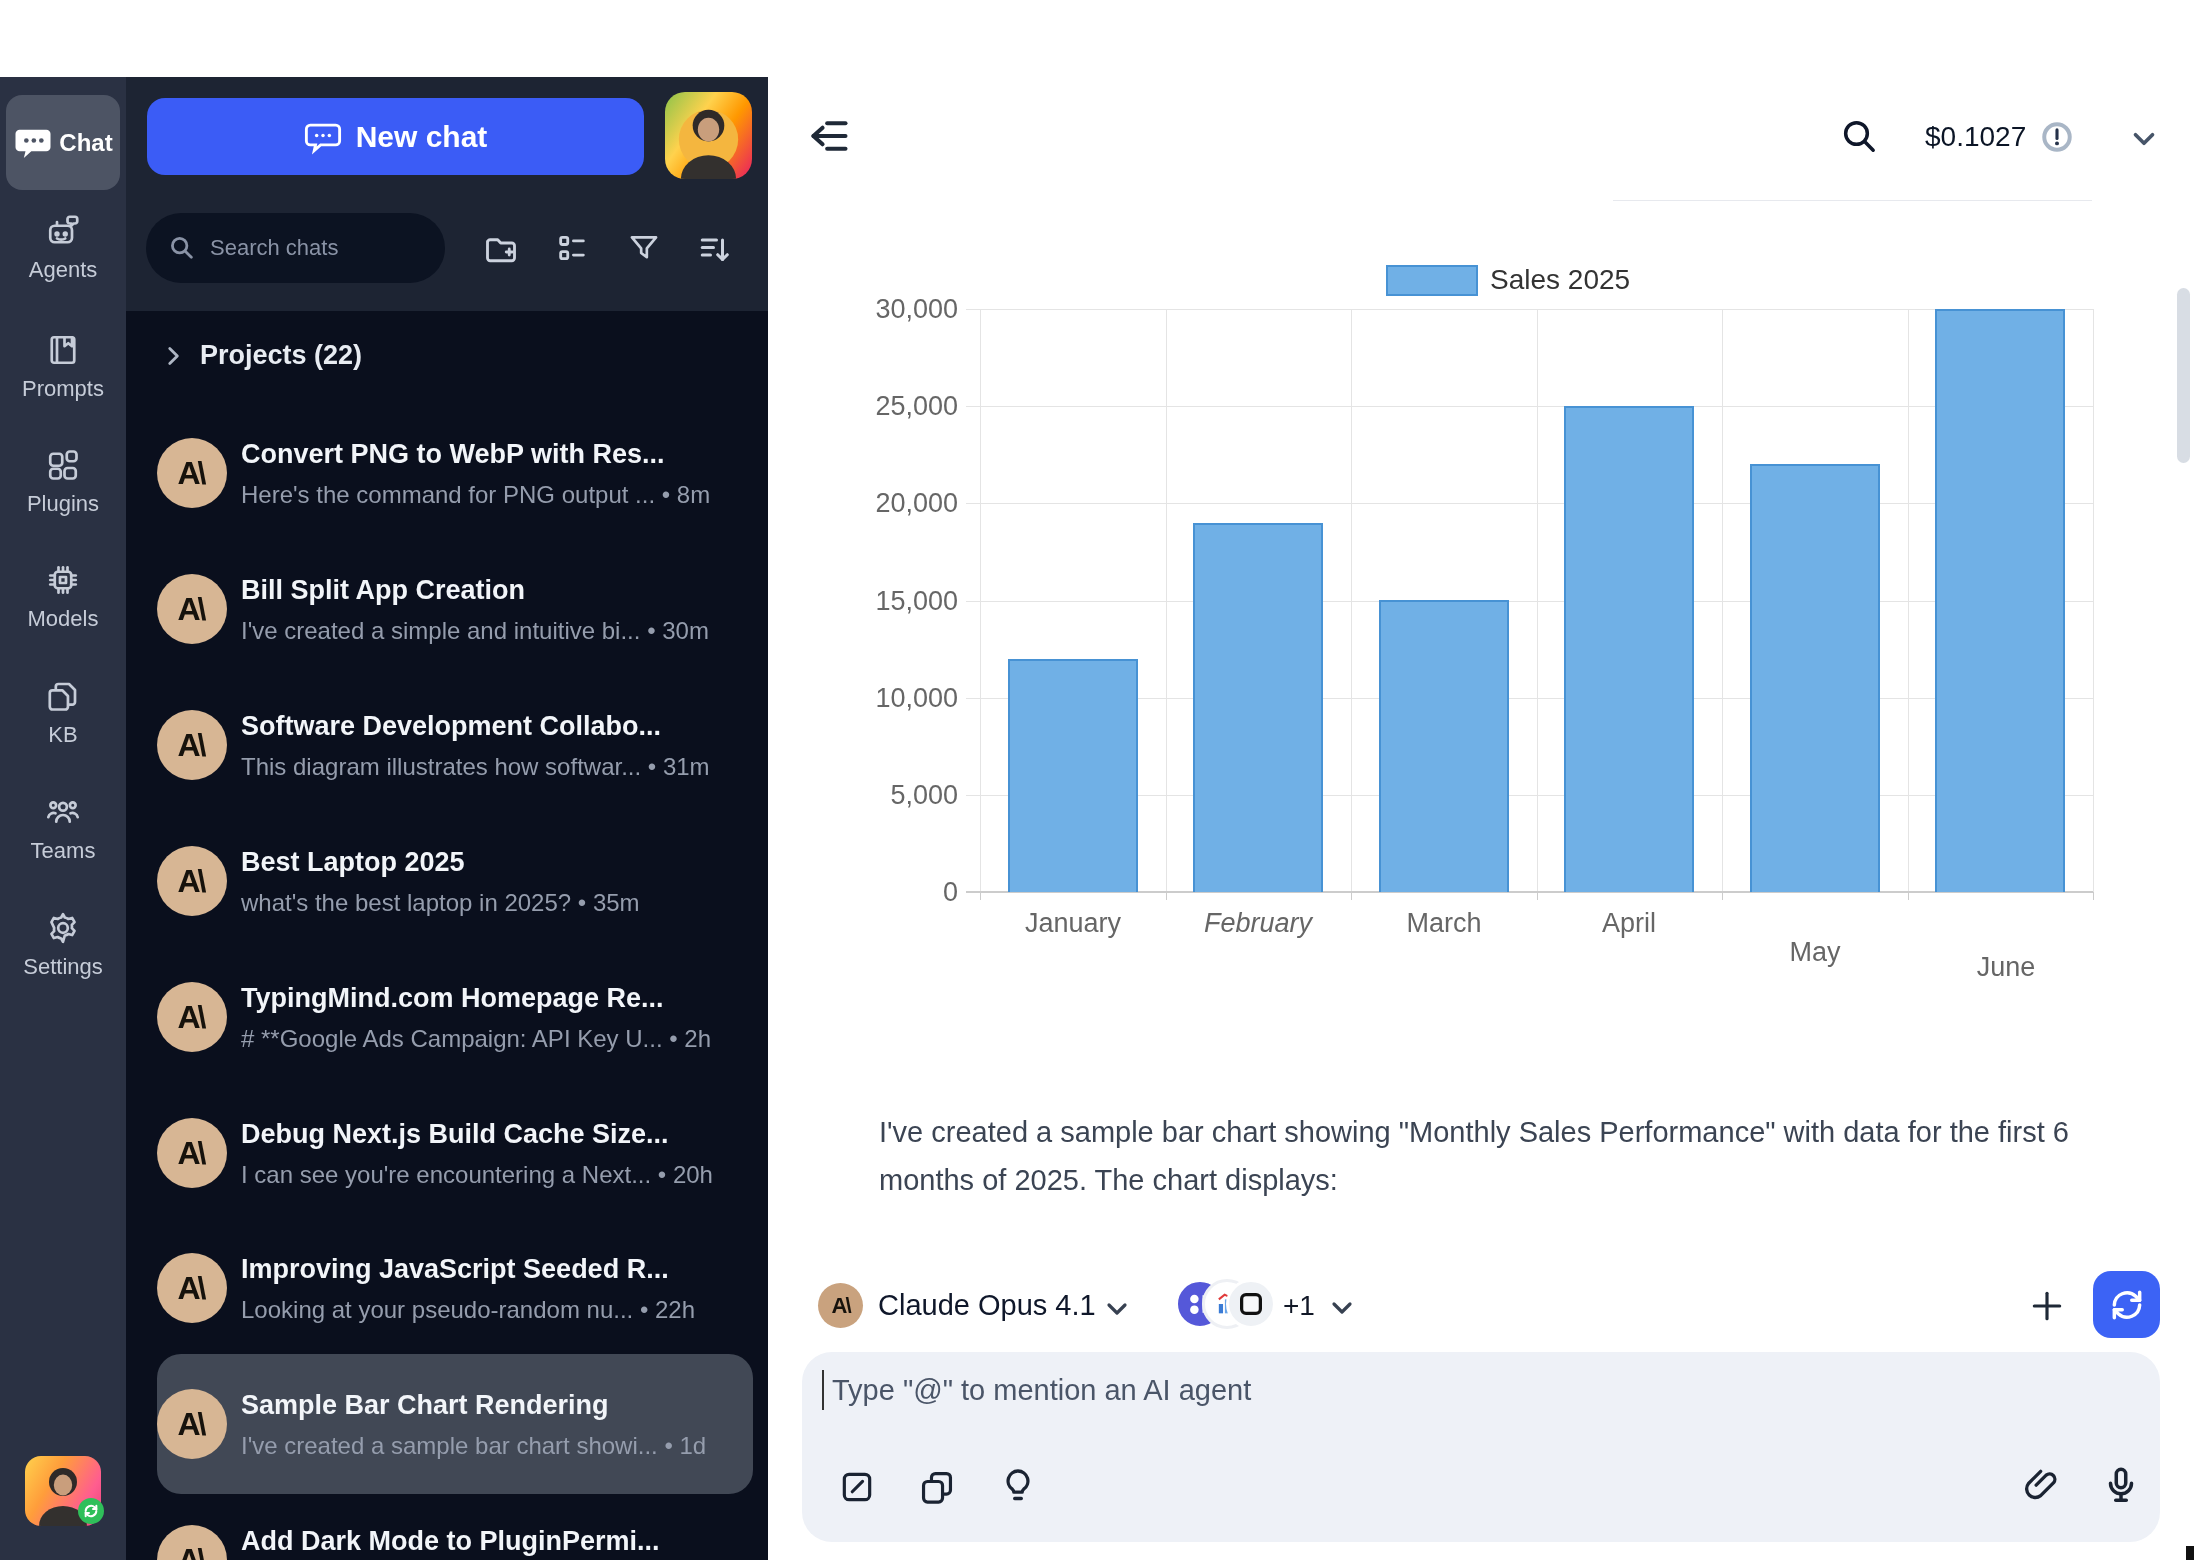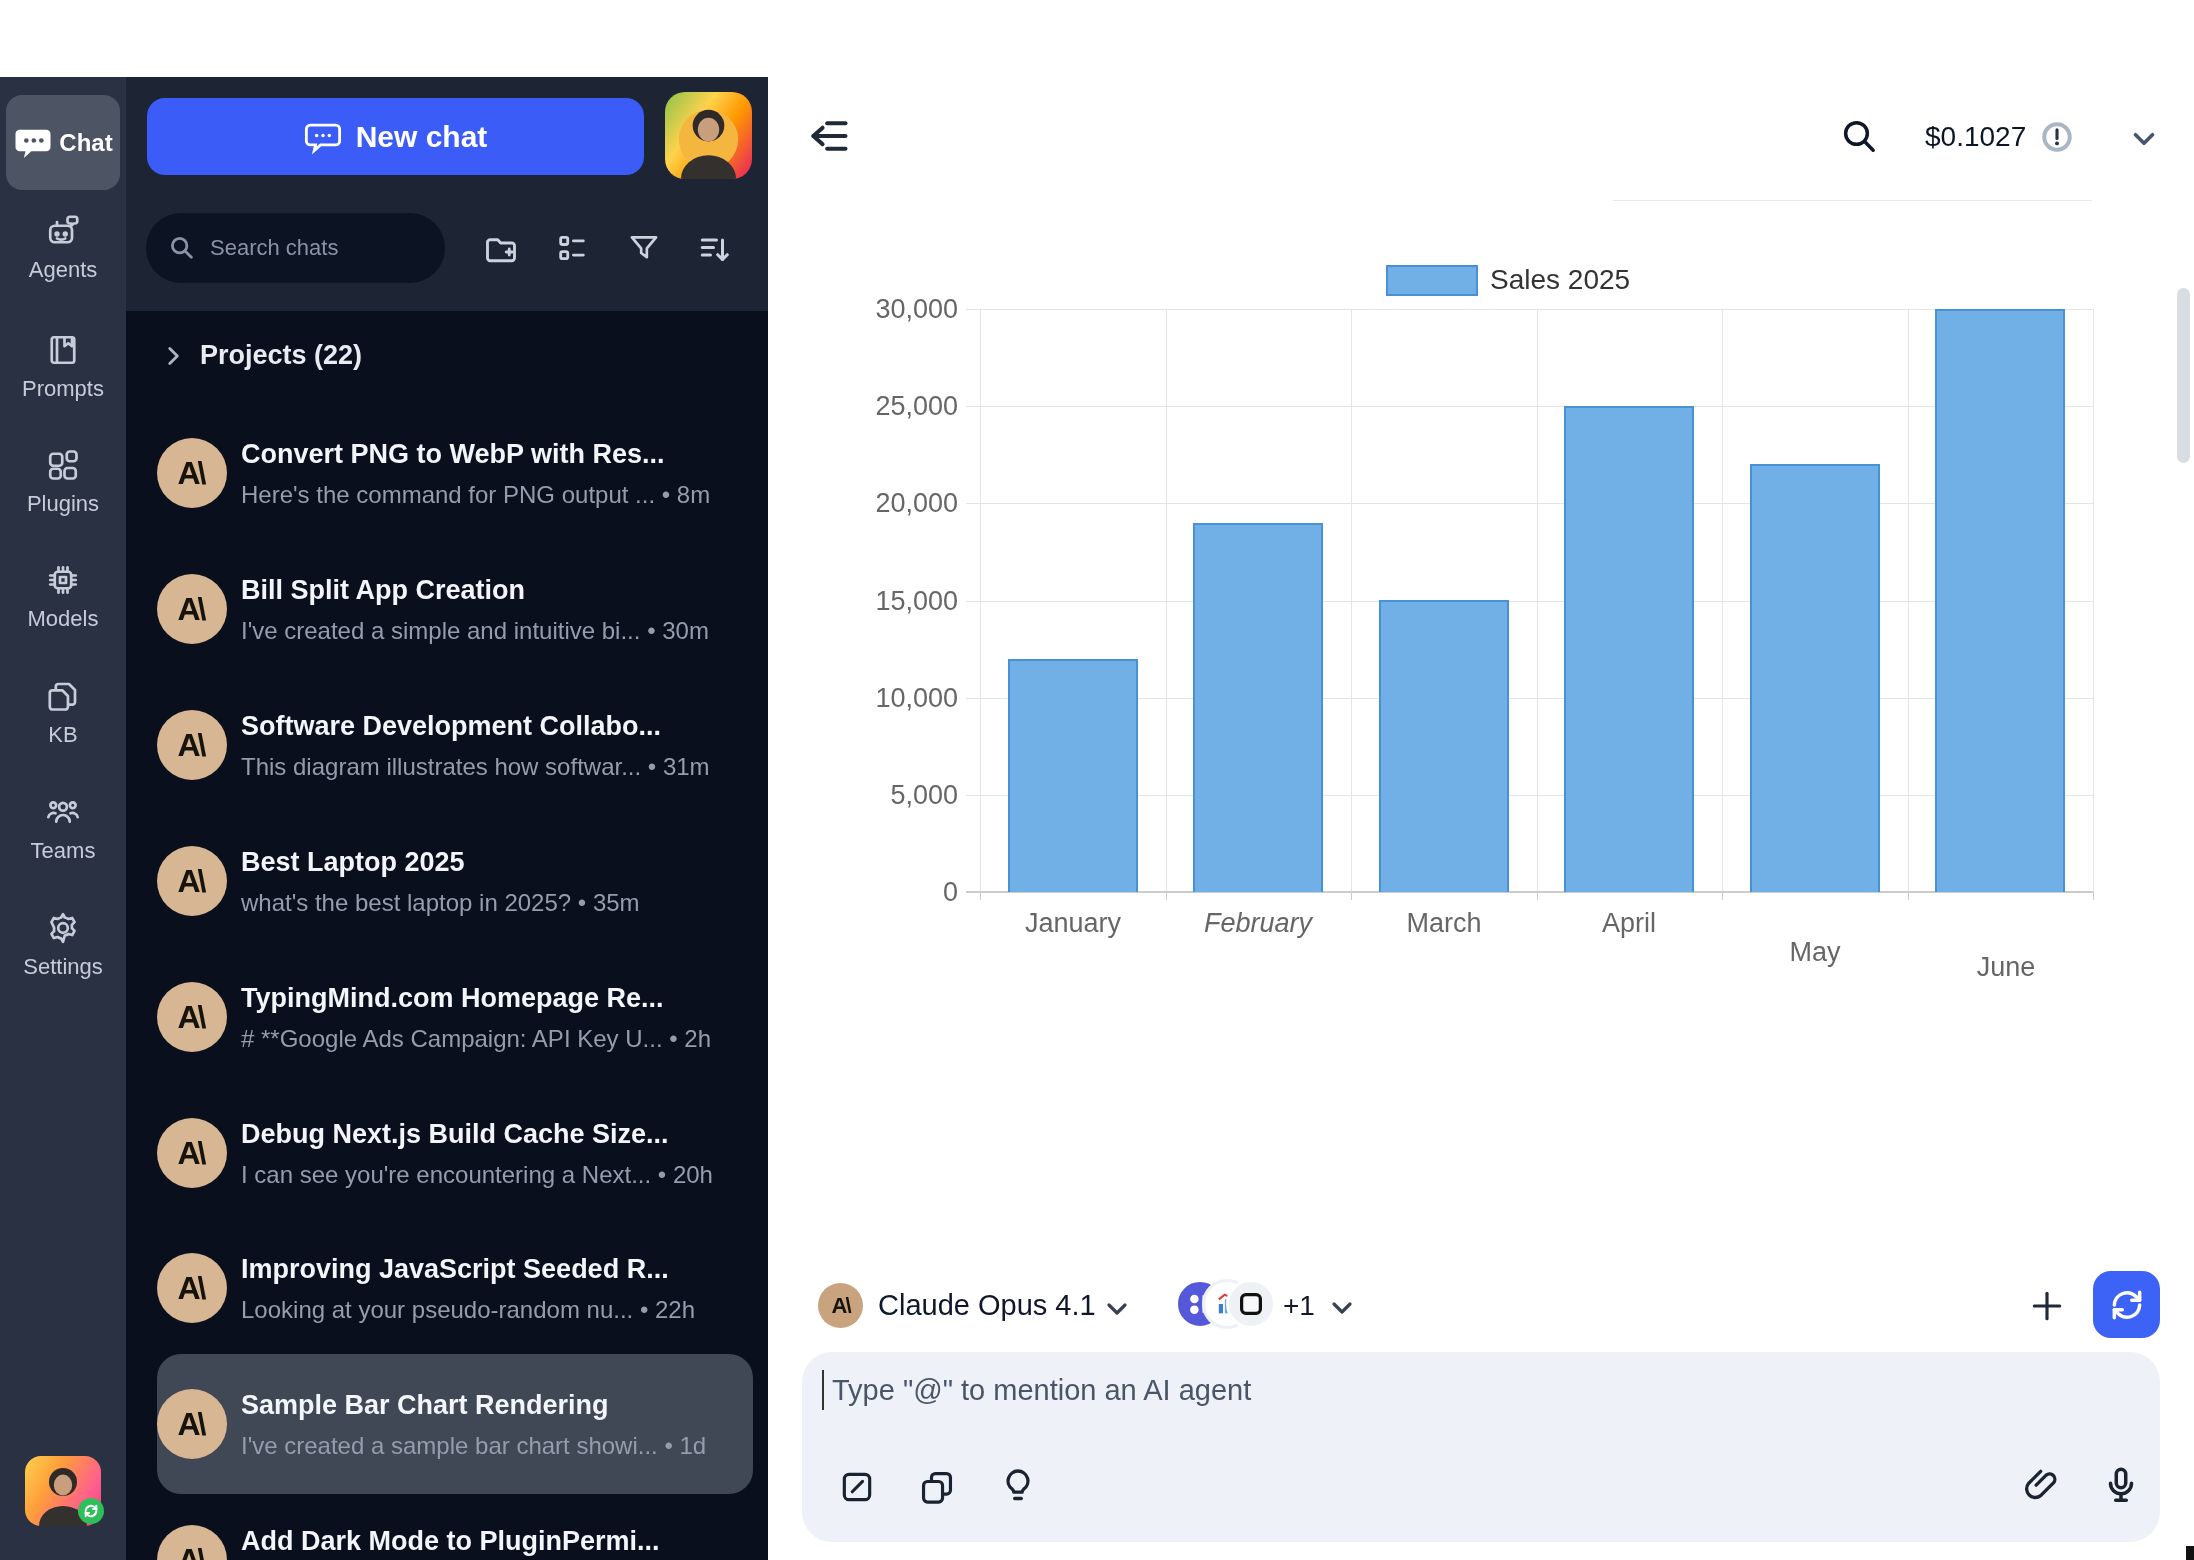--- a/index.html
+++ b/index.html
@@ -395,20 +395,22 @@
       <div class="abs bar" style="left: 1379px; top: 600px; width: 130px; height: 292px; background: rgb(112, 176, 230); border-top: 2px solid rgb(71, 146, 212); border-right: 2px solid rgb(71, 146, 212); border-bottom: none; border-left: 2px solid rgb(71, 146, 212); border-image: initial; z-index: 2;"></div>
       <div class="abs xtick" style="left: 1359px; top: 908px;">March</div>
       <div class="abs bar" style="left: 1564px; top: 406px; width: 130px; height: 486px; background: rgb(112, 176, 230); border-top: 2px solid rgb(71, 146, 212); border-right: 2px solid rgb(71, 146, 212); border-bottom: none; border-left: 2px solid rgb(71, 146, 212); border-image: initial; z-index: 2;"></div>
       <div class="abs xtick" style="left: 1544px; top: 908px;">April</div>
       <div class="abs bar" style="left: 1750px; top: 464px; width: 130px; height: 428px; background: rgb(112, 176, 230); border-top: 2px solid rgb(71, 146, 212); border-right: 2px solid rgb(71, 146, 212); border-bottom: none; border-left: 2px solid rgb(71, 146, 212); border-image: initial; z-index: 2;"></div>
       <div class="abs xtick" style="left: 1730px; top: 908px; margin-top: 29px;">May</div>
       <div class="abs bar" style="left: 1935px; top: 309px; width: 130px; height: 583px; background: rgb(112, 176, 230); border-top: 2px solid rgb(71, 146, 212); border-right: 2px solid rgb(71, 146, 212); border-bottom: none; border-left: 2px solid rgb(71, 146, 212); border-image: initial; z-index: 2;"></div>
       <div class="abs xtick" style="left: 1921px; top: 908px; margin-top: 44px;">June</div>
     </div>
 
+  <div class="abs message">I've created a sample bar chart showing "Monthly Sales Performance" with data for the first 6
+months of 2025. The chart displays:</div>
 
   <div class="abs mini-avatar">A\</div>
   <div class="abs model-name">Claude Opus 4.1</div>
   <div class="abs" style="left:1101px;top:1293px">
     <svg width="32" height="32" viewBox="0 0 24 24" fill="none" stroke="#374151" stroke-width="2.4" stroke-linecap="round" stroke-linejoin="round">
       <polyline points="6,9 12,15 18,9"></polyline>
     </svg>
   </div>
   <div class="abs plug" style="left:1175px;background:#5558d9;z-index:1">
     <svg width="30" height="30" viewBox="0 0 24 24">

